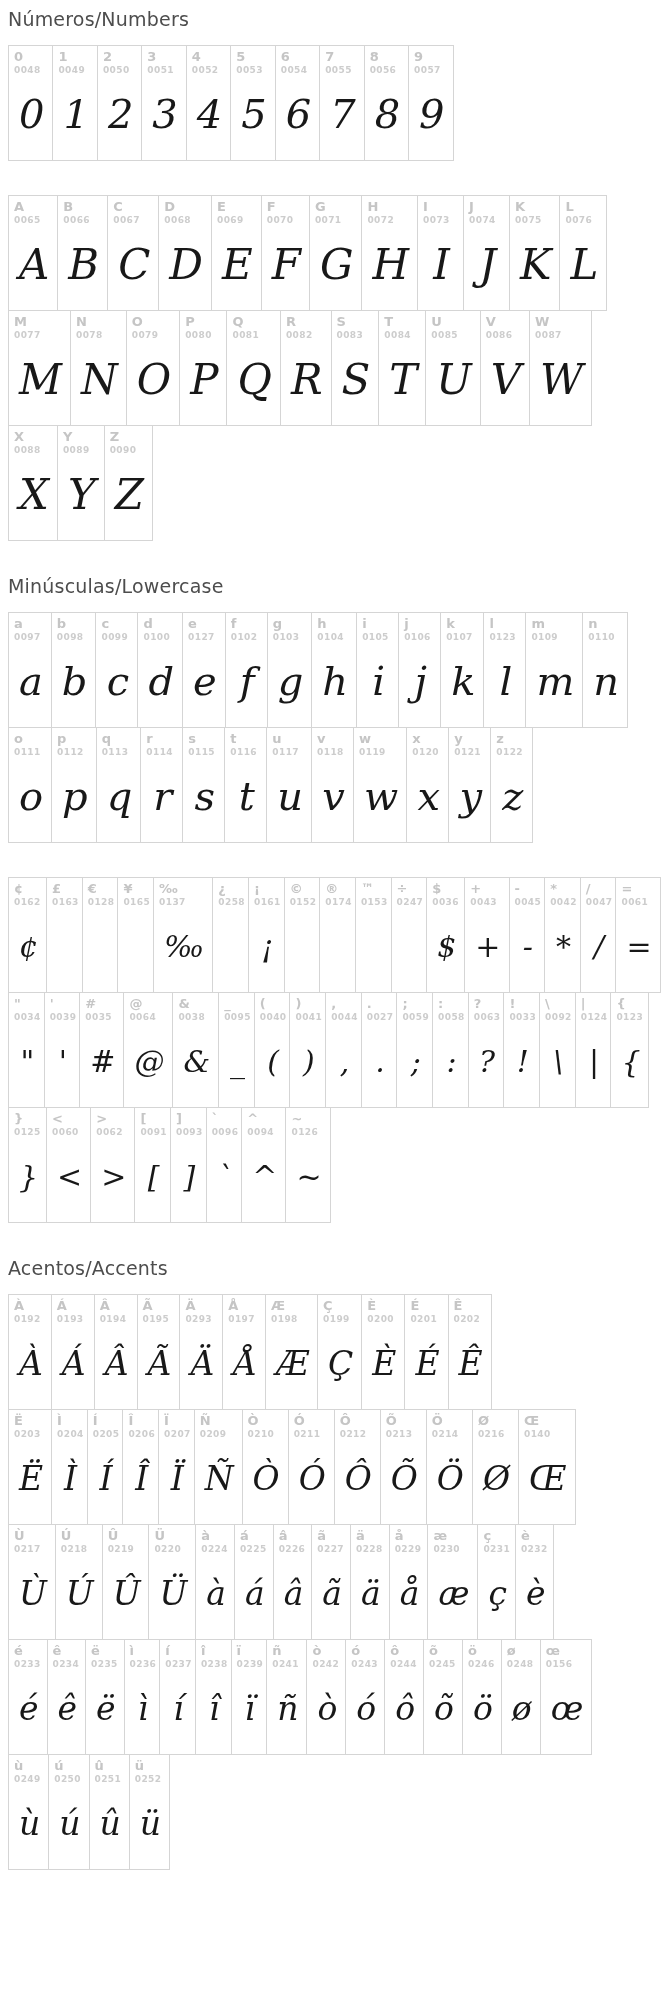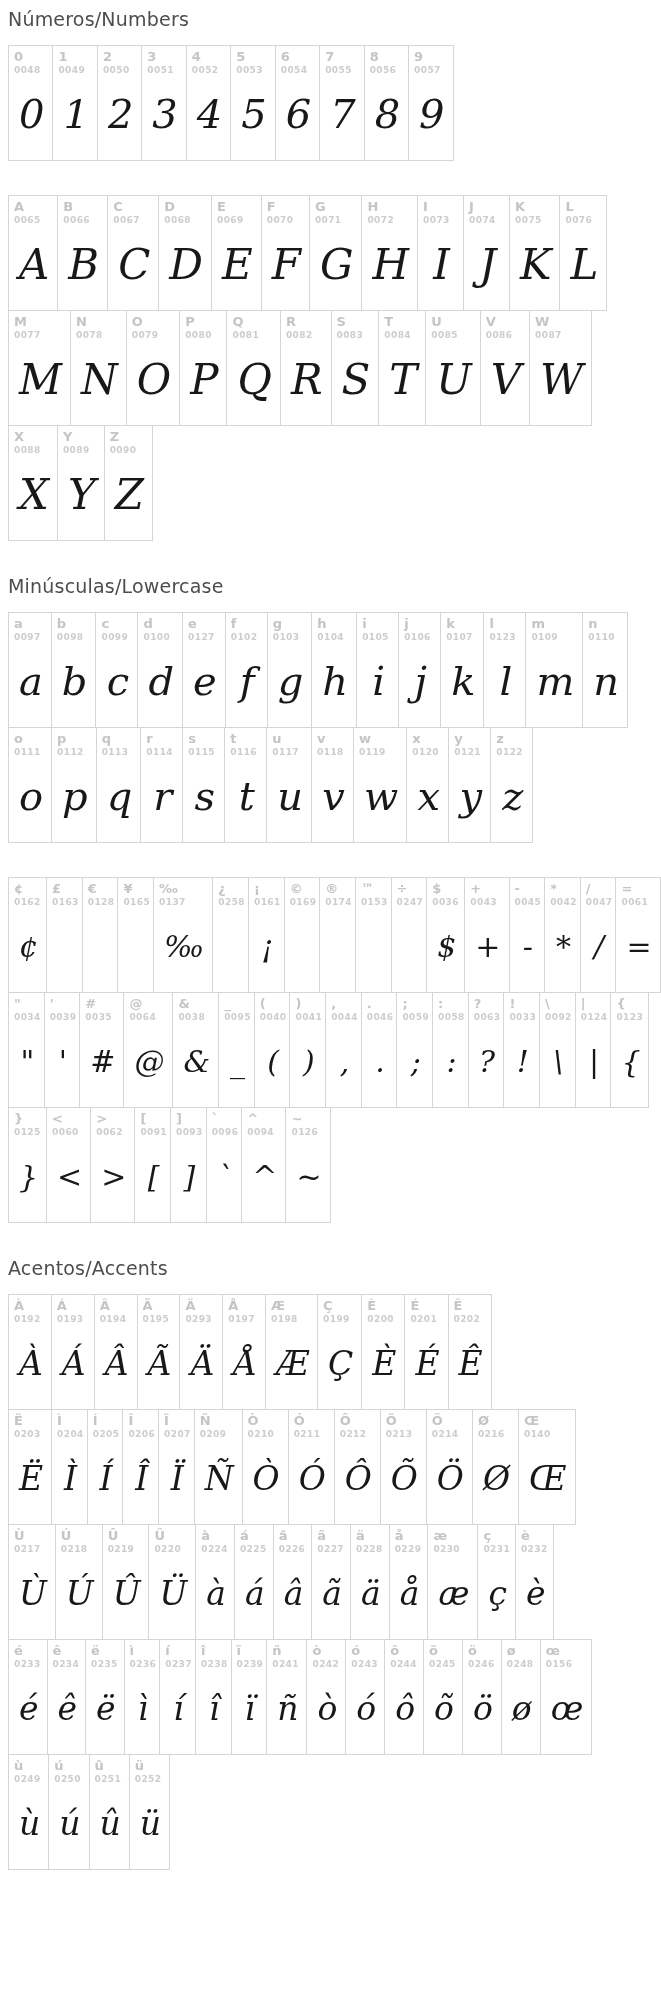--- a/index.html
+++ b/index.html
@@ -435,21 +435,21 @@
           <span class="code">0258</span>
           <div class="glyph"></div>
         </div>
         <div class="cell">
           <span class="ch">¡</span>
           <span class="code">0161</span>
           <div class="glyph">¡</div>
         </div>
         <div class="cell">
           <span class="ch">©</span>
-          <span class="code">0169</span>
+          <span class="code">0152</span>
           <div class="glyph"></div>
         </div>
         <div class="cell">
           <span class="ch">®</span>
           <span class="code">0174</span>
           <div class="glyph"></div>
         </div>
         <div class="cell">
           <span class="ch">™</span>
           <span class="code">0153</span>
@@ -533,21 +533,21 @@
           <span class="code">0041</span>
           <div class="glyph">)</div>
         </div>
         <div class="cell">
           <span class="ch">,</span>
           <span class="code">0044</span>
           <div class="glyph">,</div>
         </div>
         <div class="cell">
           <span class="ch">.</span>
-          <span class="code">0046</span>
+          <span class="code">0027</span>
           <div class="glyph">.</div>
         </div>
         <div class="cell">
           <span class="ch">;</span>
           <span class="code">0059</span>
           <div class="glyph">;</div>
         </div>
         <div class="cell">
           <span class="ch">:</span>
           <span class="code">0058</span>

